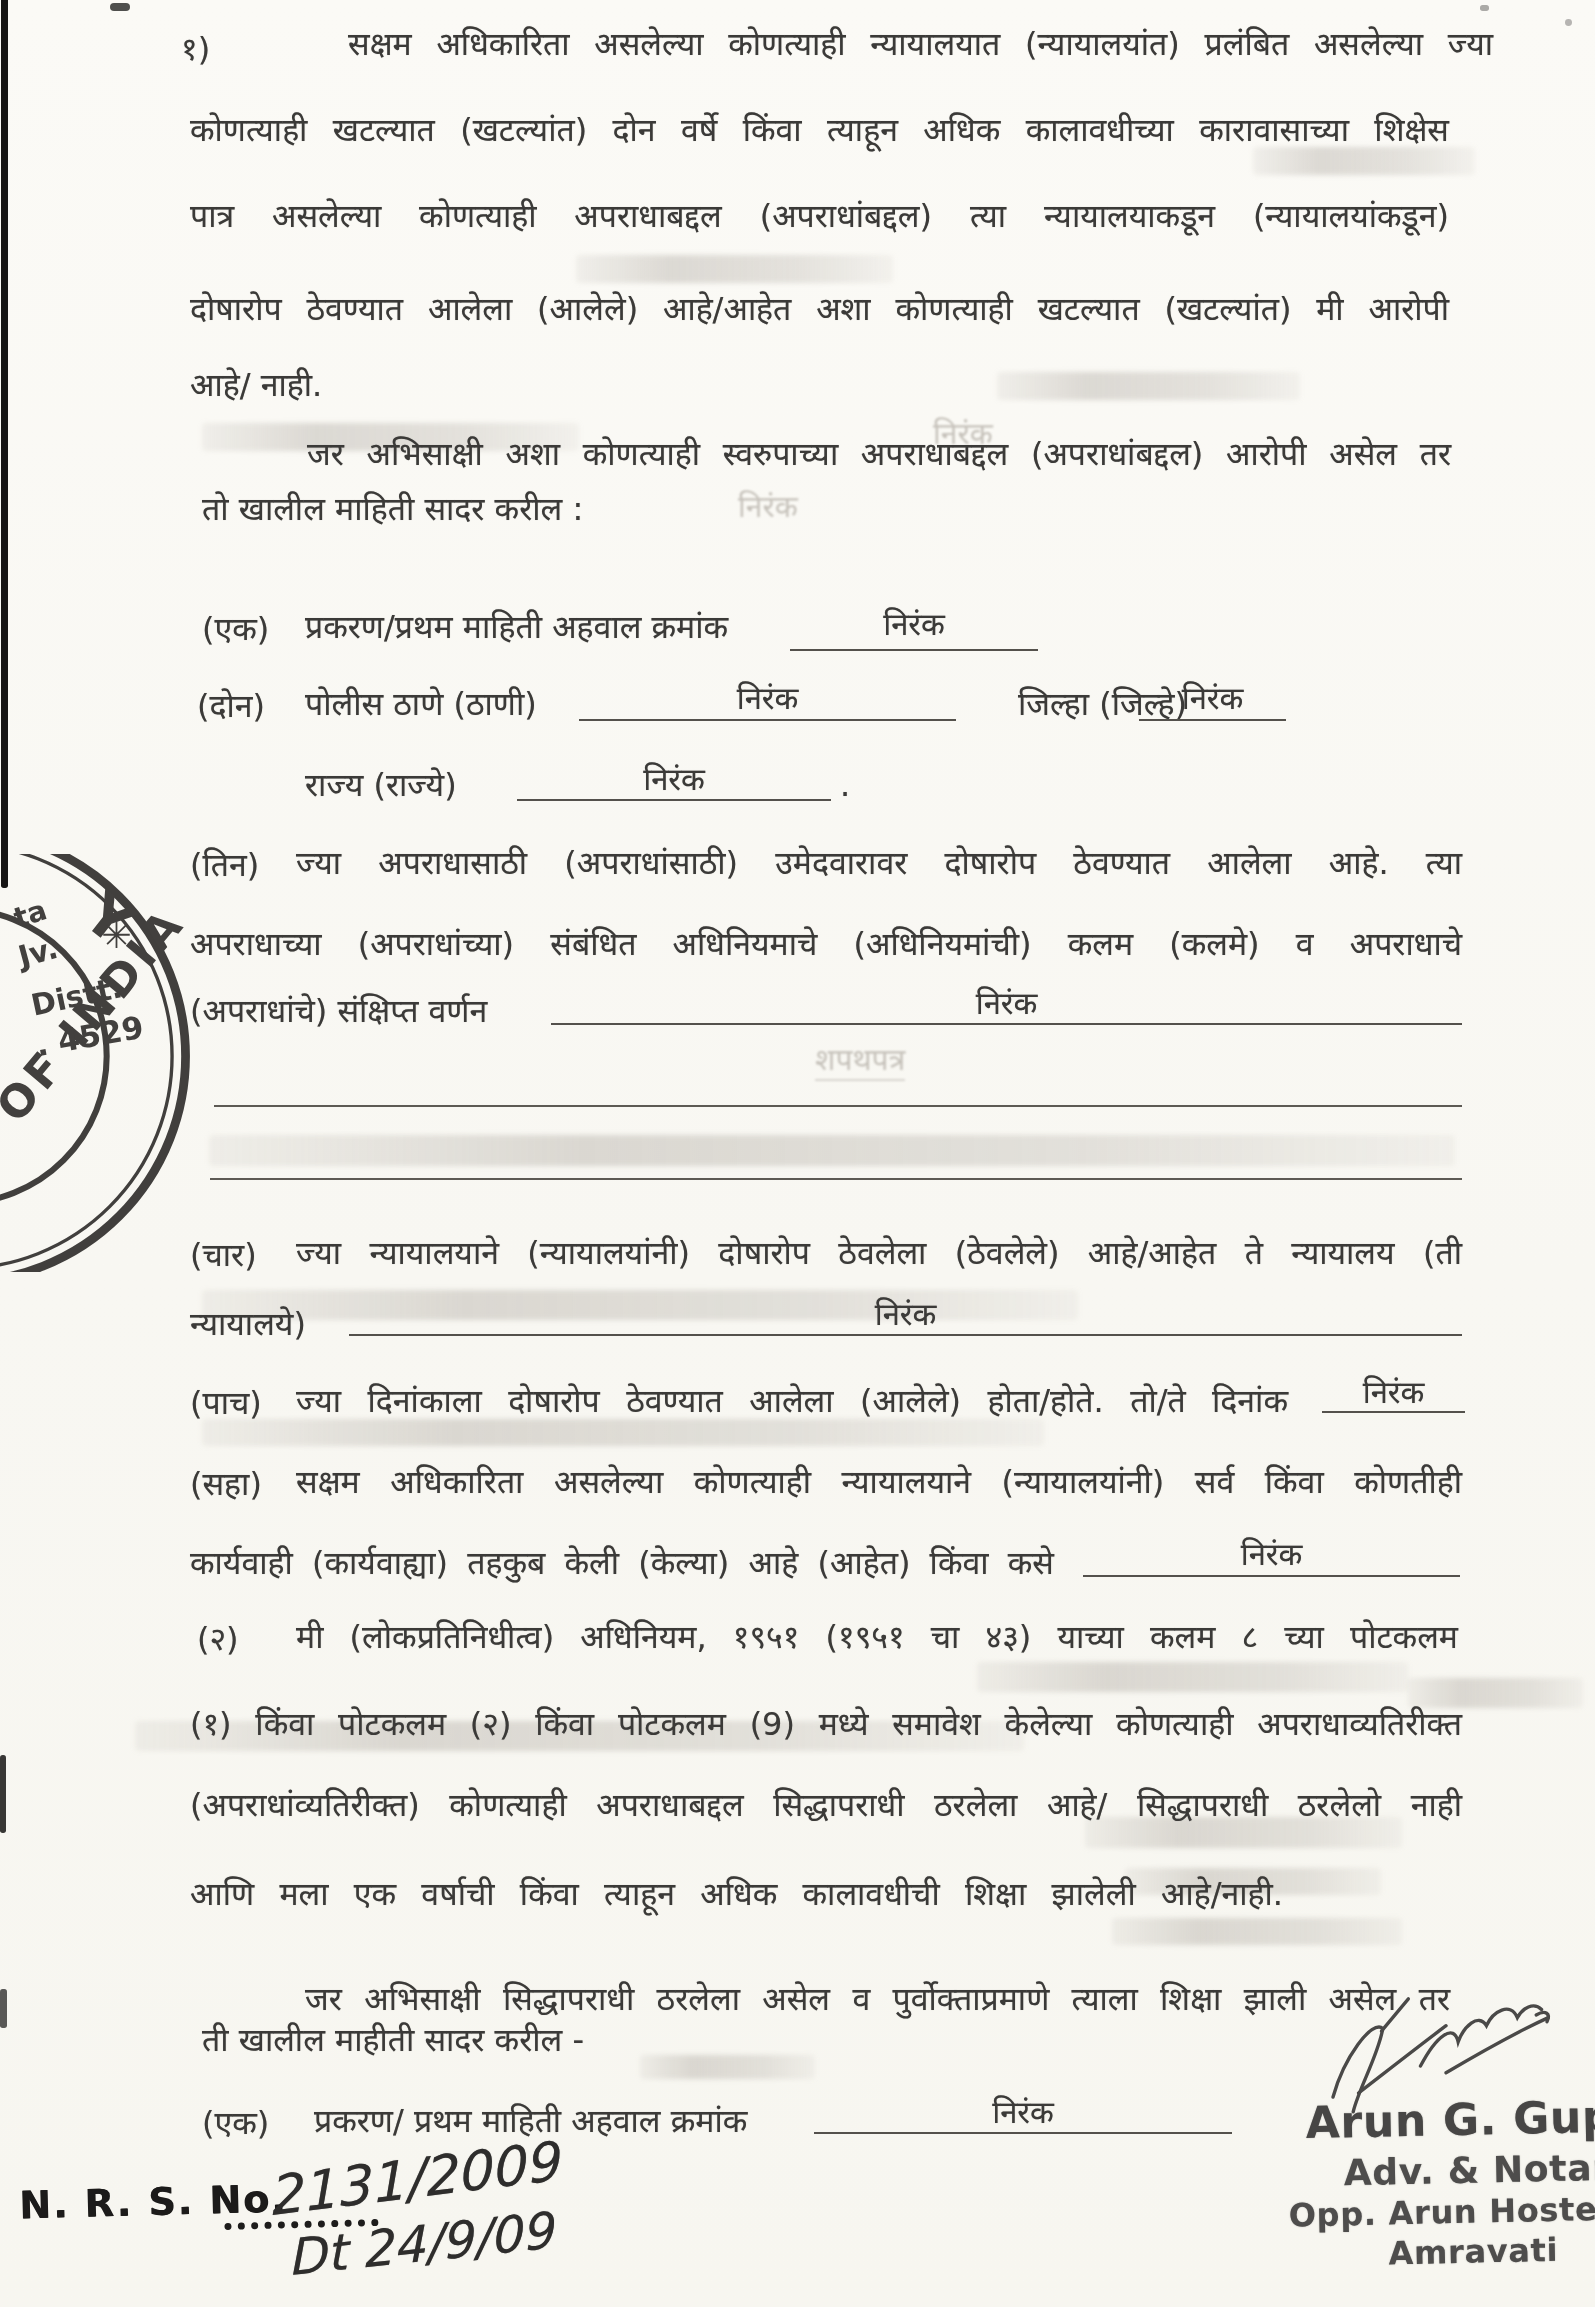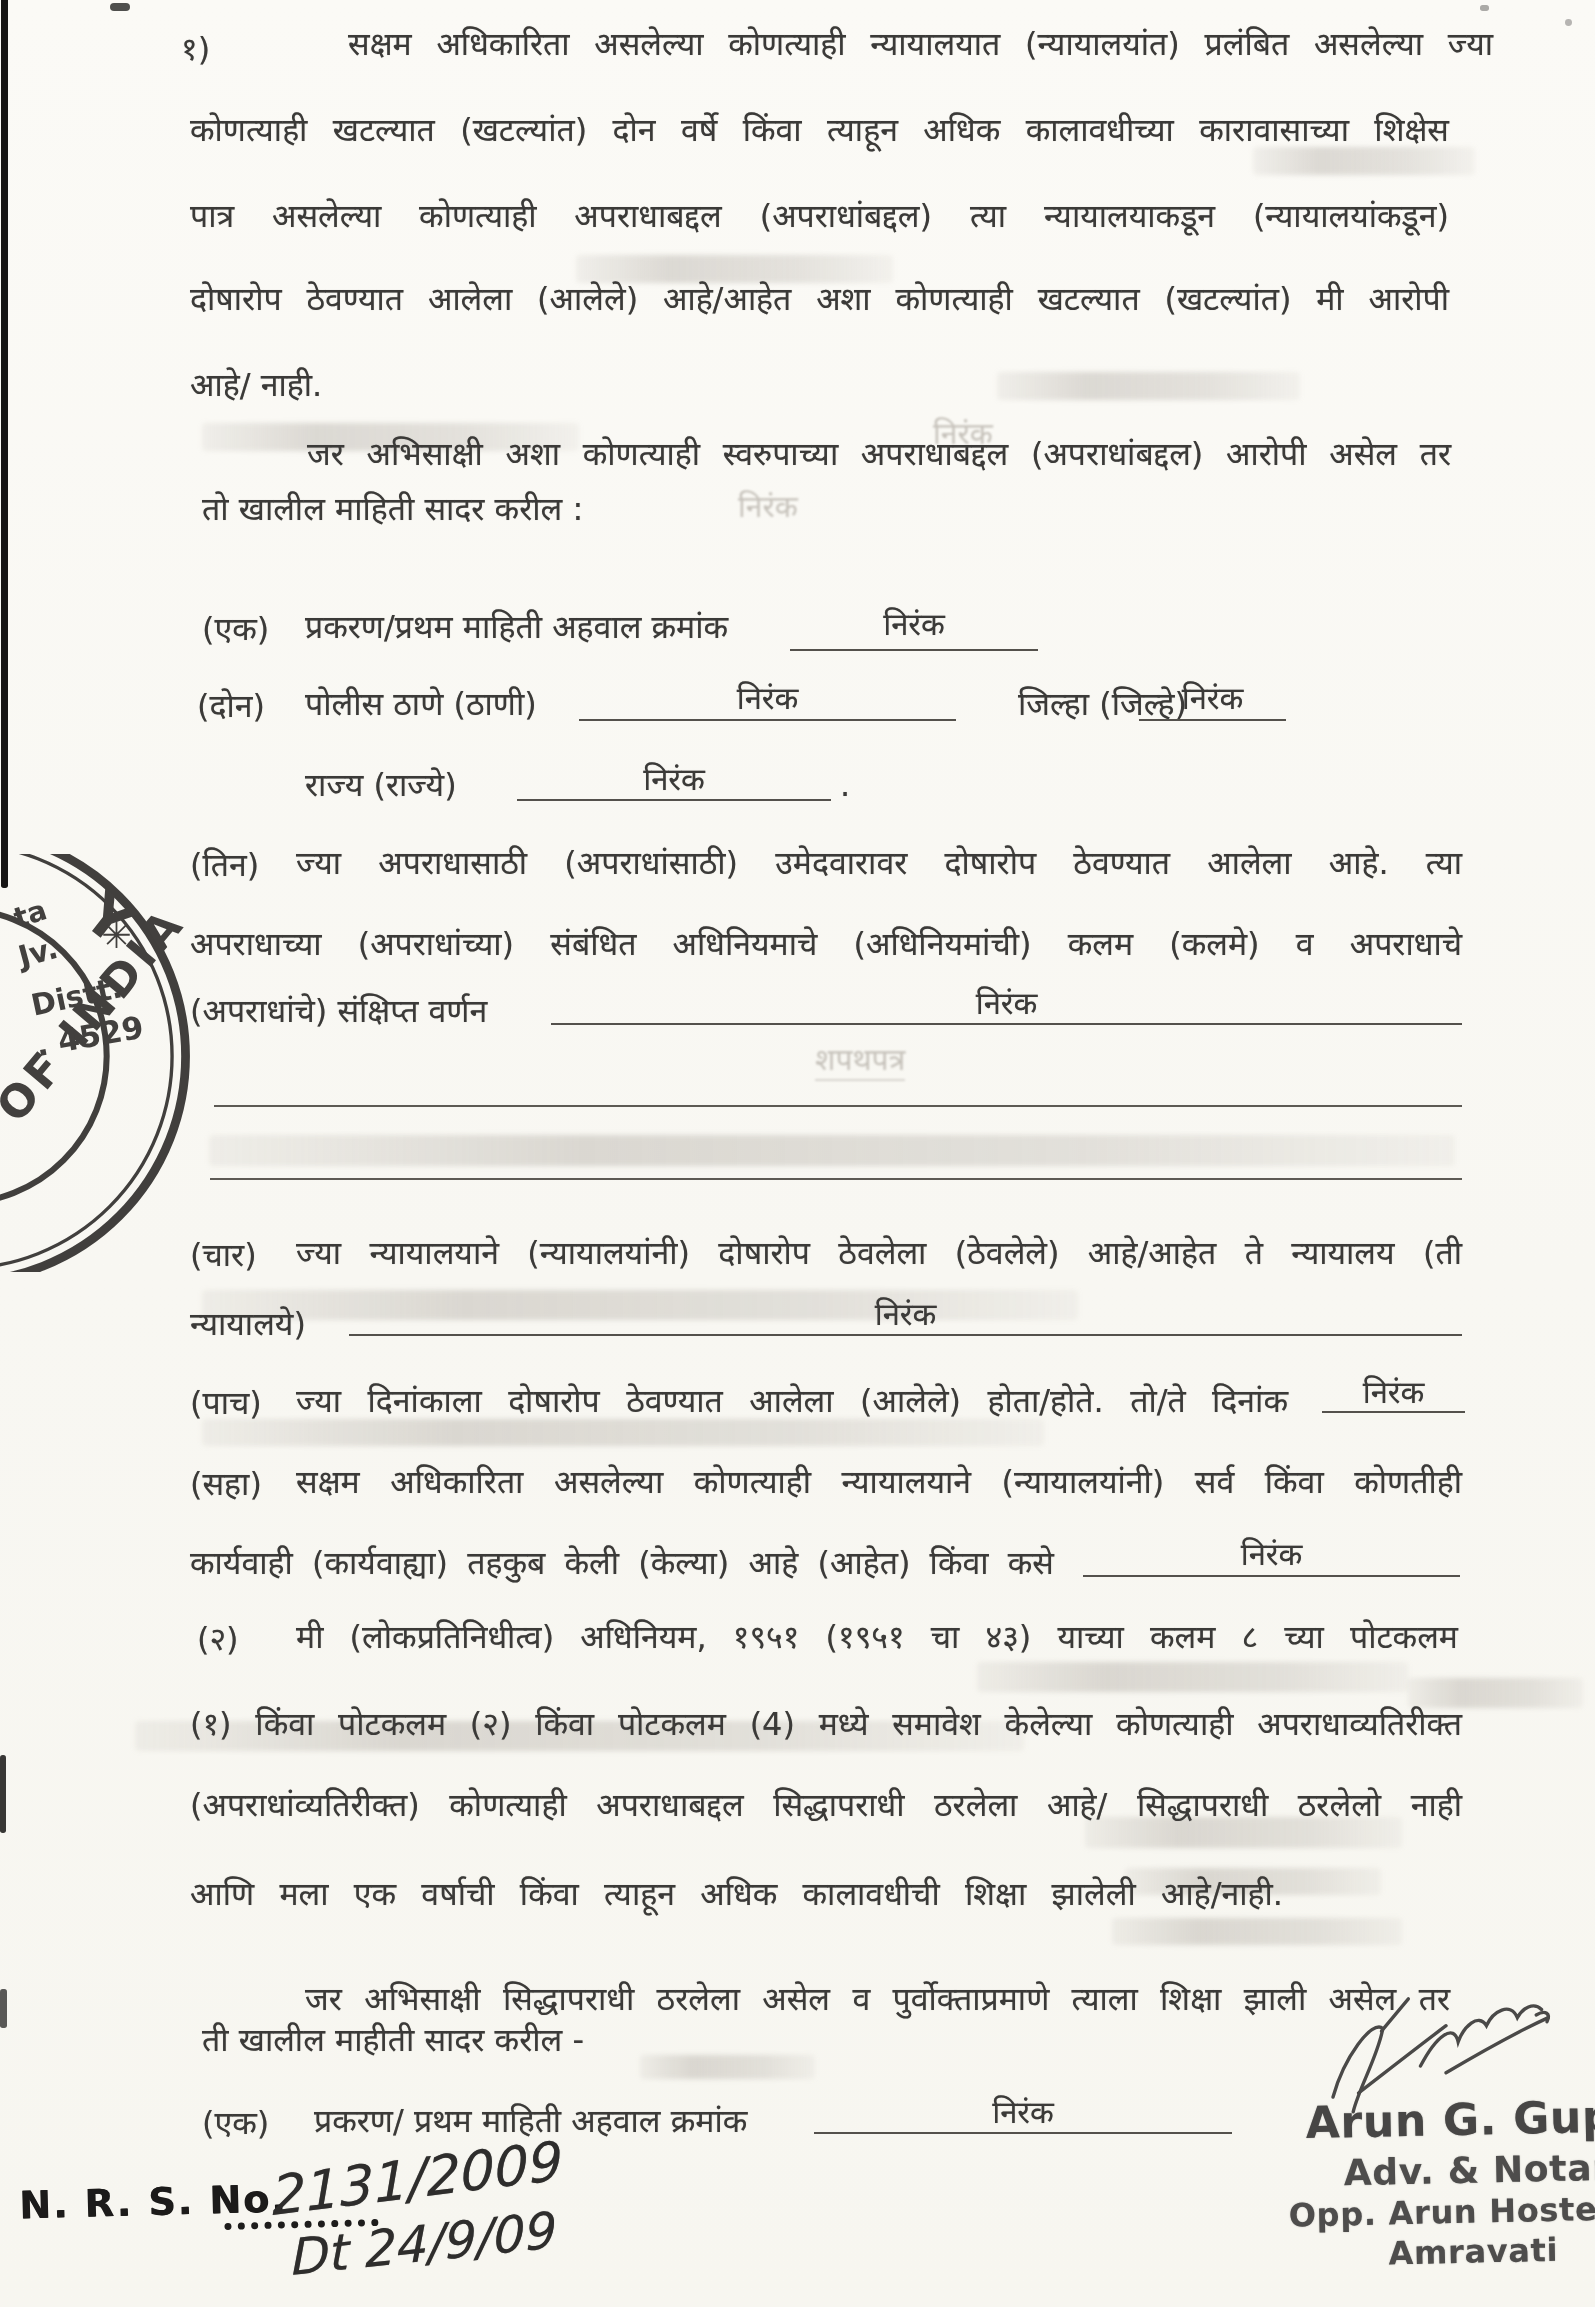--- a/index.html
+++ b/index.html
@@ -70,21 +70,21 @@
     <text x="50" y="240" transform="rotate(-12 50 240)" font-family="DejaVu Sans, sans-serif" font-size="44" font-weight="bold" fill="#2f2d2b">Distt.</text>
     <text x="56" y="300" transform="rotate(-10 56 300)" font-family="DejaVu Sans, sans-serif" font-size="46" font-weight="bold" fill="#2f2d2b">. 4529</text>
     <text x="150" y="140" font-family="DejaVu Sans, sans-serif" font-size="54" fill="#2f2d2b">✳</text>
   </g>
 </svg>
 
 <span class="num" style="left:181px;top:25.6px;">१)</span>
 <div class="t j" style="left:303px;top:23px;width:1145px;margin-left:45px;">सक्षम अधिकारिता असलेल्या कोणत्याही न्यायालयात (न्यायालयांत) प्रलंबित असलेल्या ज्या</div>
 <div class="t j" style="left:190px;top:109px;width:1259px;">कोणत्याही खटल्यात (खटल्यांत) दोन वर्षे किंवा त्याहून अधिक कालावधीच्या कारावासाच्या शिक्षेस</div>
 <div class="t j" style="left:190px;top:195px;width:1259px;">पात्र असलेल्या कोणत्याही अपराधाबद्दल (अपराधांबद्दल) त्या न्यायालयाकडून (न्यायालयांकडून)</div>
-<div class="t j" style="left:190px;top:278px;width:1259px;">दोषारोप ठेवण्यात आलेला (आलेले) आहे/आहेत अशा कोणत्याही खटल्यात (खटल्यांत) मी आरोपी</div>
+<div class="t j" style="left:190px;top:288px;width:1259px;">दोषारोप ठेवण्यात आलेला (आलेले) आहे/आहेत अशा कोणत्याही खटल्यात (खटल्यांत) मी आरोपी</div>
 <div class="t" style="left:190px;top:364px;">आहे/ नाही.</div>
 
 <div class="t j" style="left:307px;top:433px;width:1144px;">जर अभिसाक्षी अशा कोणत्याही स्वरुपाच्या अपराधाबद्दल (अपराधांबद्दल) आरोपी असेल तर</div>
 <div class="t" style="left:202px;top:488px;">तो खालील माहिती सादर करील :</div>
 
 <span class="num" style="left:202px;top:606px;">(एक)</span>
 <div class="t" style="left:305px;top:606px;">प्रकरण/प्रथम माहिती अहवाल क्रमांक</div>
 <div class="blank" style="left:790px;top:605px;width:248px;height:44px;">
   <span>निरंक</span>
 </div>
@@ -130,21 +130,21 @@
 
 <span class="num" style="left:190px;top:1461px;">(सहा)</span>
 <div class="t j" style="left:296px;top:1461px;width:1166px;">सक्षम अधिकारिता असलेल्या कोणत्याही न्यायालयाने (न्यायालयांनी) सर्व किंवा कोणतीही</div>
 <div class="t j" style="left:190px;top:1542px;width:864px;">कार्यवाही (कार्यवाह्या) तहकुब केली (केल्या) आहे (आहेत) किंवा कसे</div>
 <div class="blank" style="left:1083px;top:1535px;width:377px;height:40px;">
   <span>निरंक</span>
 </div>
 
 <span class="num" style="left:197px;top:1616px;">(२)</span>
 <div class="t j" style="left:296px;top:1616px;width:1162px;">मी (लोकप्रतिनिधीत्व) अधिनियम, १९५१ (१९५१ चा ४३) याच्या कलम ८ च्या पोटकलम</div>
-<div class="t j" style="left:190px;top:1703px;width:1272px;">(१) किंवा पोटकलम (२) किंवा पोटकलम (4) मध्ये समावेश केलेल्या कोणत्याही अपराधाव्यतिरीक्त</div>
+<div class="t j" style="left:190px;top:1703px;width:1272px;">(१) किंवा पोटकलम (२) किंवा पोटकलम (9) मध्ये समावेश केलेल्या कोणत्याही अपराधाव्यतिरीक्त</div>
 <div class="t j" style="left:190px;top:1784px;width:1272px;">(अपराधांव्यतिरीक्त) कोणत्याही अपराधाबद्दल सिद्धापराधी ठरलेला आहे/ सिद्धापराधी ठरलेलो नाही</div>
 <div class="t j" style="left:190px;top:1873px;width:1093px;">आणि मला एक वर्षाची किंवा त्याहून अधिक कालावधीची शिक्षा झालेली आहे/नाही.</div>
 <div class="t j" style="left:305px;top:1978px;width:1145px;">जर अभिसाक्षी सिद्धापराधी ठरलेला असेल व पुर्वोक्ताप्रमाणे त्याला शिक्षा झाली असेल तर</div>
 <div class="t" style="left:202px;top:2019px;">ती खालील माहीती सादर करील -</div>
 
 <span class="num" style="left:202px;top:2100px;">(एक)</span>
 <div class="t" style="left:314px;top:2100px;">प्रकरण/ प्रथम माहिती अहवाल क्रमांक</div>
 <div class="blank" style="left:814px;top:2093px;width:418px;height:39px;">
   <span>निरंक</span>
 </div>

